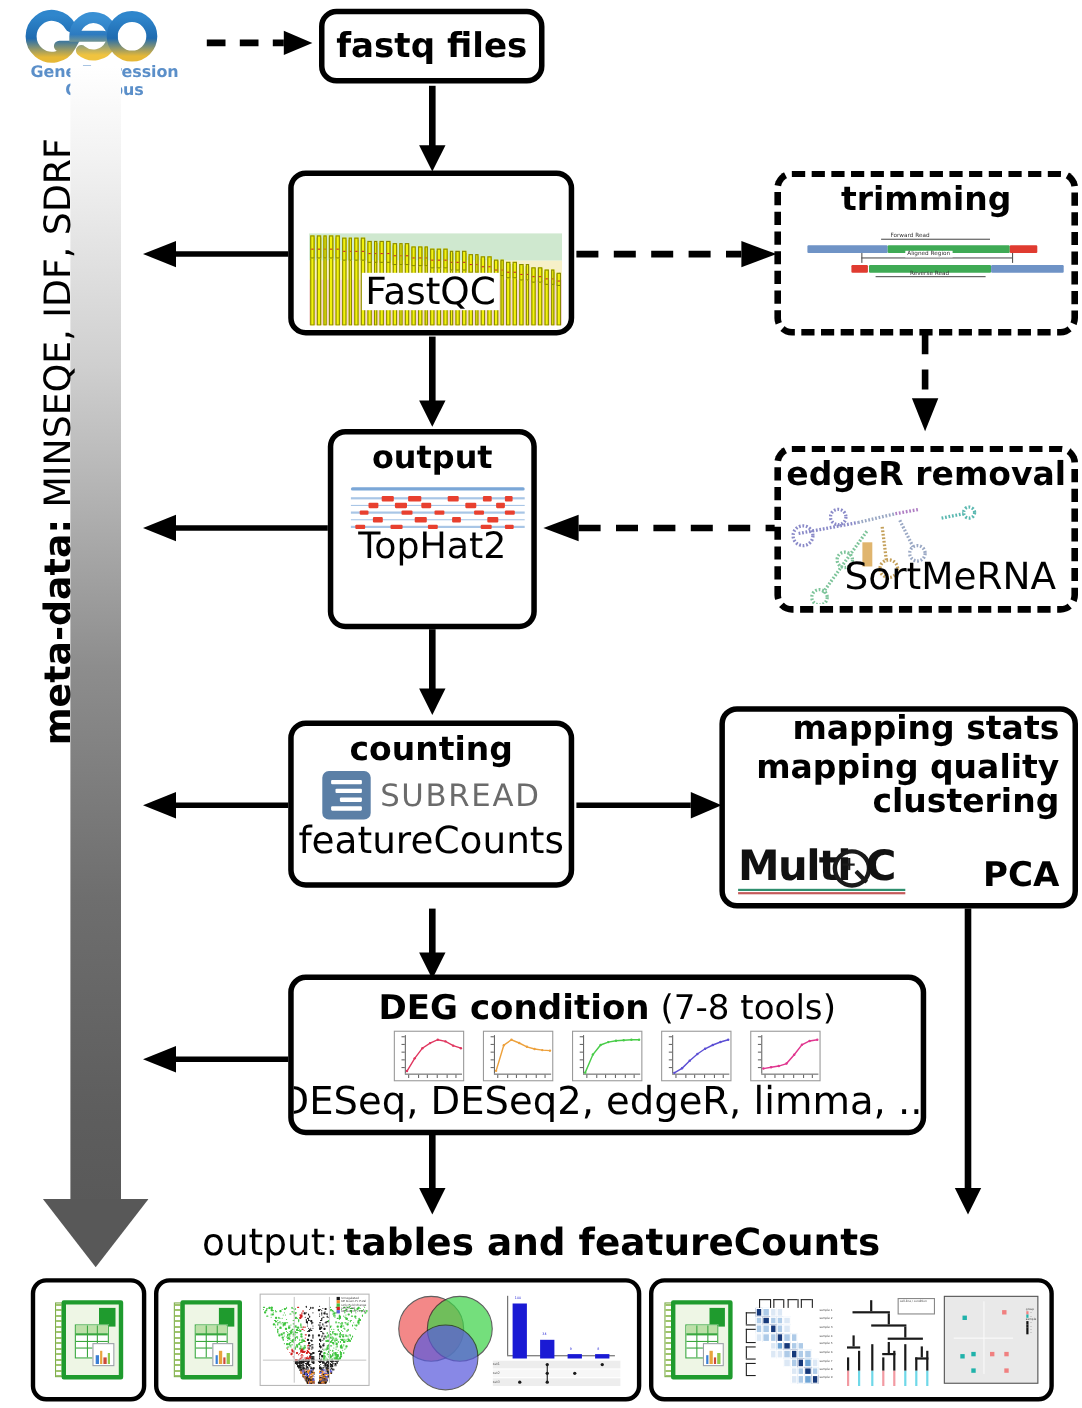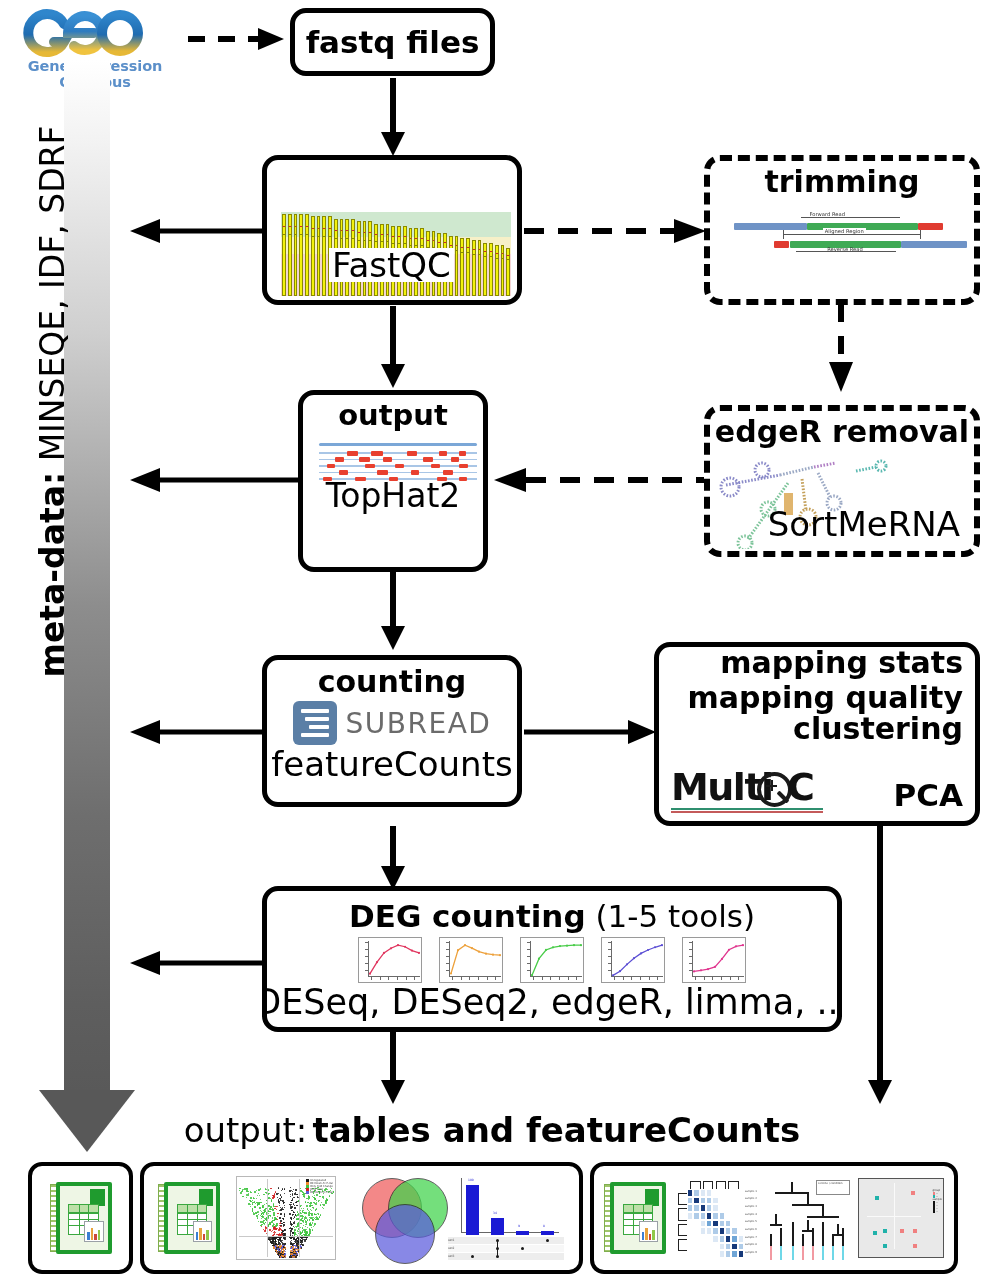--- a/index.html
+++ b/index.html
@@ -588,21 +588,21 @@
     <div class="handle"></div>
     <div class="txt" style="left:116px;">C</div>
     <div class="uline" style="bottom:3px;width:152px;background:#2f8f6f;"></div>
     <div class="uline" style="bottom:0px;width:152px;background:#c45a5a;"></div>
   </div>
   <div class="n-title" style="position:absolute;right:12px;bottom:10px;font-size:31px;">PCA</div>
 </div>
 
 <div class="node" style="left:262px;top:886px;width:580px;height:146px;">
   <div style="margin-top:7px;white-space:nowrap;">
-    <span class="n-title" style="font-size:31px;">DEG counting</span><span style="font-size:31px;"> (1-5 tools)</span>
+    <span class="n-title" style="font-size:31px;">DEG condition</span><span style="font-size:31px;"> (7-8 tools)</span>
   </div>
   <div id="degrow" style="display:flex;gap:17px;margin-top:3px;">
       <div class="degchart">
         <div class="ax" style="left:9px;top:3px;width:1px;height:35px;"></div>
         <div class="ax" style="left:9px;top:38px;width:52px;height:1px;"></div>
         <div class="ax" style="left:6px;top:4px;width:2.5px;height:1px;"></div>
         <div class="ax" style="left:6px;top:11px;width:2.5px;height:1px;"></div>
         <div class="ax" style="left:6px;top:18px;width:2.5px;height:1px;"></div>
         <div class="ax" style="left:6px;top:25px;width:2.5px;height:1px;"></div>
         <div class="ax" style="left:6px;top:32px;width:2.5px;height:1px;"></div>

